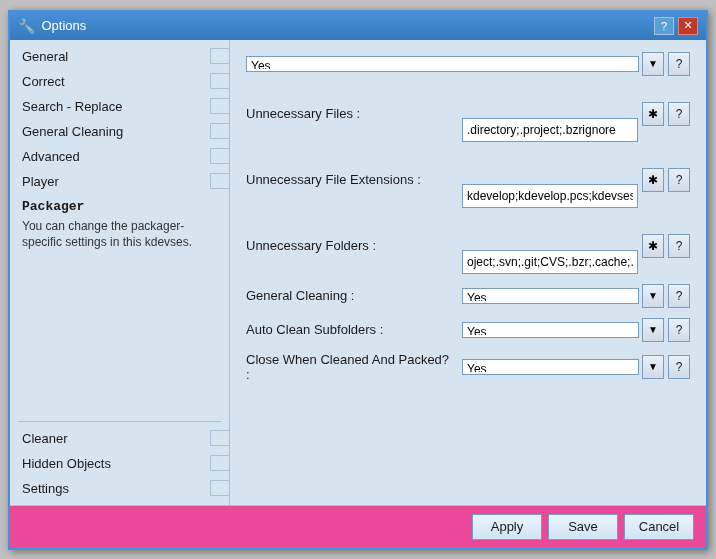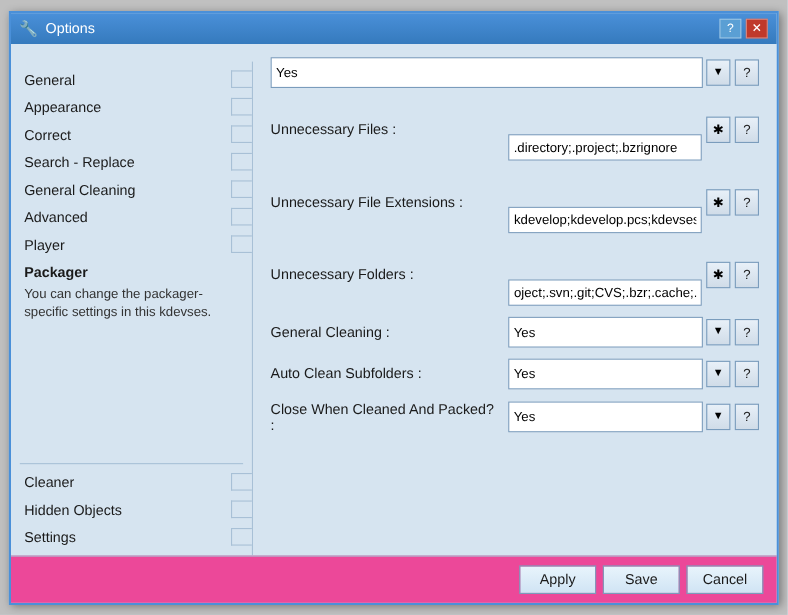--- a/index.html
+++ b/index.html
@@ -66,21 +66,20 @@
       overflow: hidden;
     }
     
     .sidebar {
       width: 220px;
       background: #d6e4f0;
       border-right: 1px solid #a8c0d6;
       display: flex;
       flex-direction: column;
       padding: 4px 0;
-      margin-top: 16px;
     }
     .sidebar-item {
       position: relative;
       padding: 5px 12px;
       cursor: pointer;
       color: #1a1a1a;
       font-size: 13px;
     }
     .sidebar-item::after {
       content: '';
@@ -99,20 +98,21 @@
     .sidebar-separator {
       height: 1px;
       background: #a8c0d6;
       margin: 4px 8px;
     }
     .sidebar-section-label {
       padding: 5px 12px 2px 12px;
       font-weight: bold;
       font-size: 13px;
       color: #1a1a1a;
+      font-family: Liberation Mono, monospace;
     }
     .sidebar-desc {
       padding: 2px 12px 8px 12px;
       font-size: 12px;
       color: #333;
       line-height: 1.4;
     }
     .sidebar-spacer {
       flex: 1;
     }
@@ -139,26 +139,27 @@
       flex-shrink: 0;
     }
     .form-control-wrap {
       display: flex;
       align-items: center;
       gap: 4px;
       flex: 1;
     }
     .form-select {
       flex: 1;
-      height: 28px;
+      height: 16px;
       border: 1px solid #7a9cbc;
       background: white;
       font-size: 12px;
       padding: 2px 4px;
       appearance: none;
+      text-decoration: underline;
       -webkit-appearance: none;
     }
     .form-input {
       flex: 1;
       height: 24px;
       border: 1px solid #7a9cbc;
       background: white;
       font-size: 12px;
       padding: 2px 4px;
     }
@@ -262,23 +263,20 @@
     </div>
   </div>
 
   <div class="dialog-body">
 
     <div class="sidebar">
       <div class="sidebar-item">
         <span>General</span>
       </div>
       <div class="sidebar-item">
-        <span>Appearance</span>
-      </div>
-      <div class="sidebar-item">
         <span>Correct</span>
       </div>
       <div class="sidebar-item">
         <span>Search - Replace</span>
       </div>
       <div class="sidebar-item">
         <span>General Cleaning</span>
       </div>
       <div class="sidebar-item">
         <span>Advanced</span>

